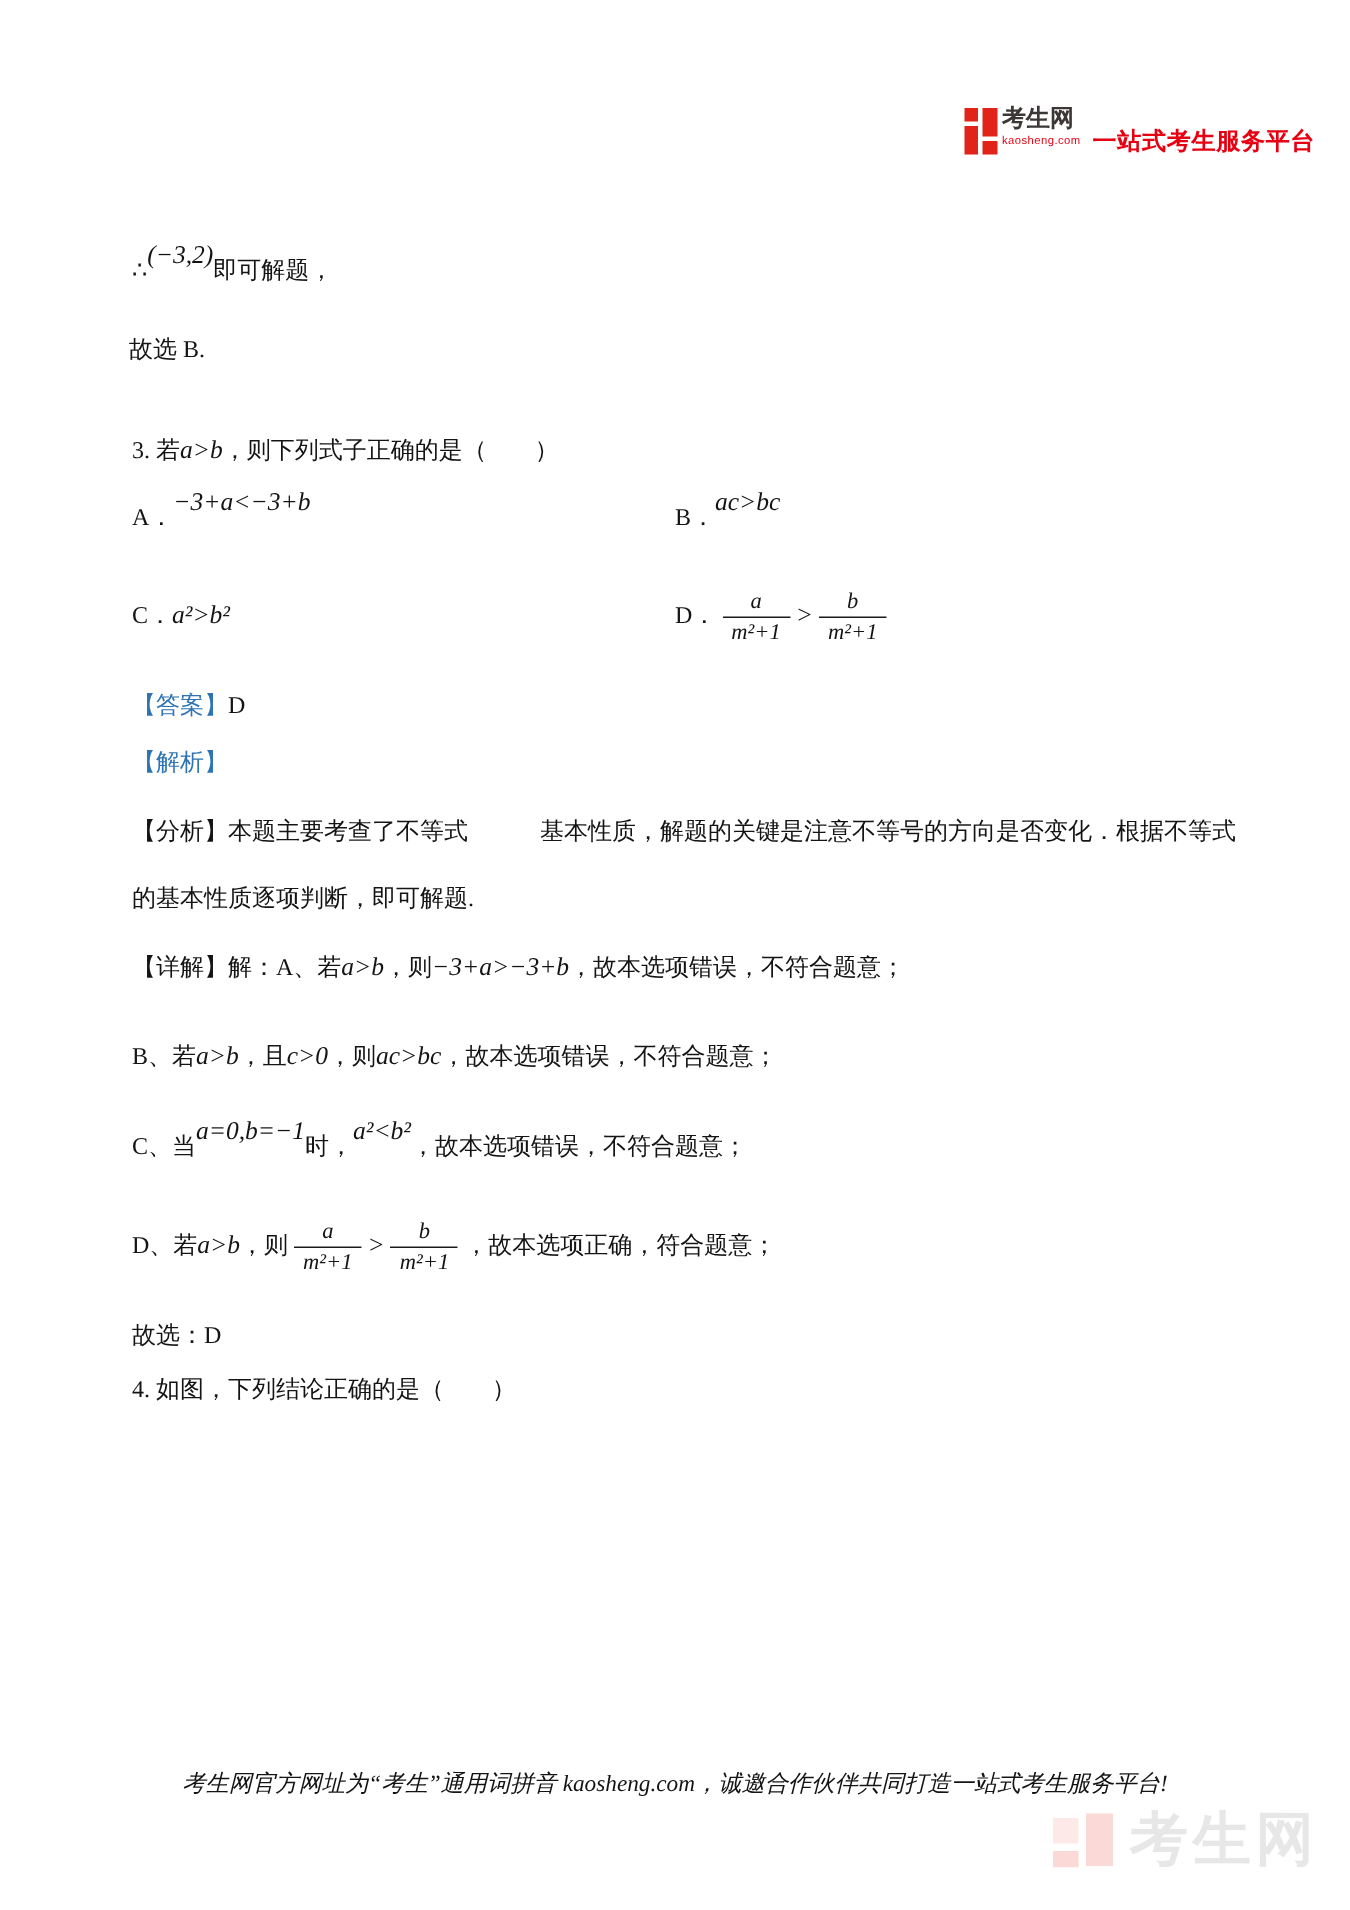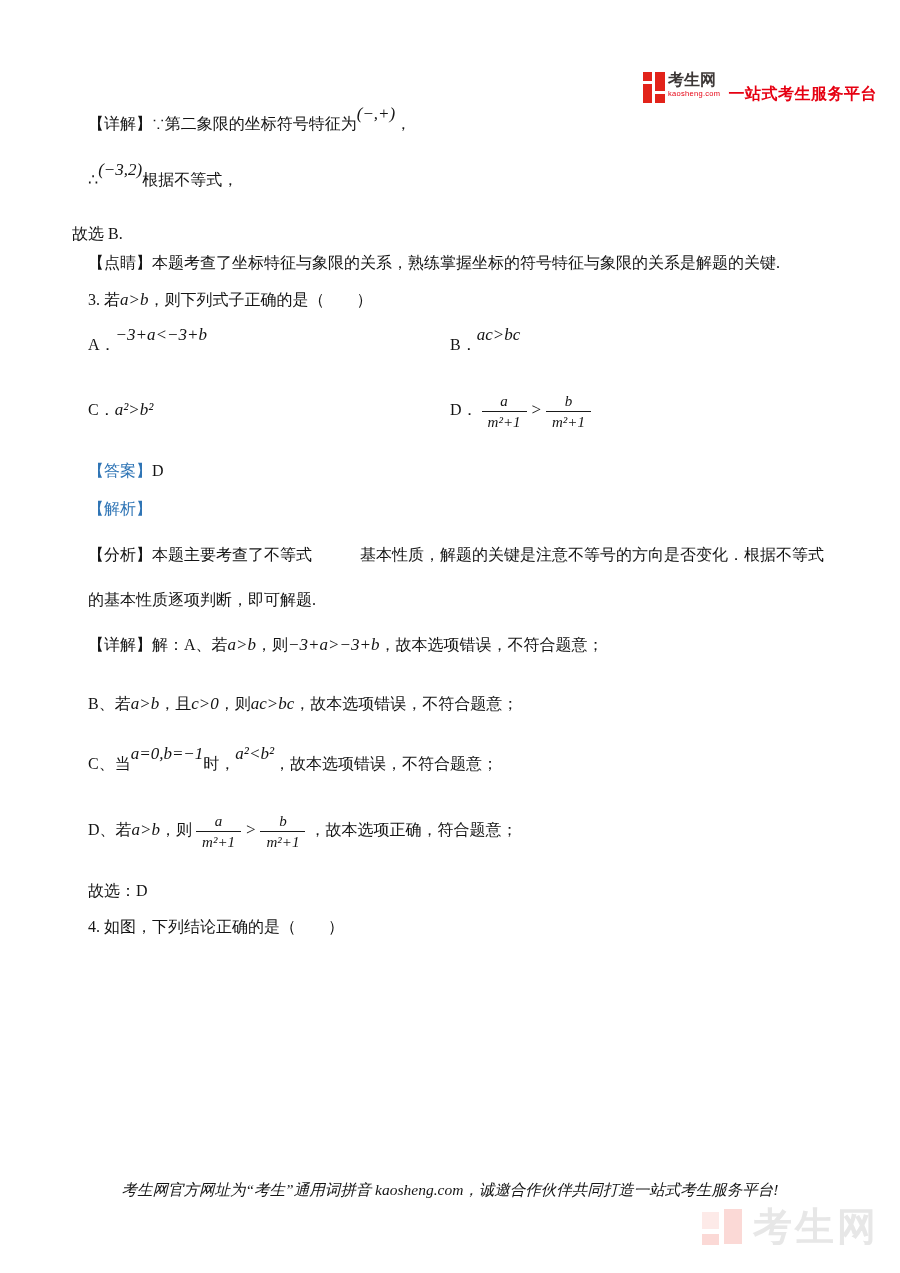--- a/index.html
+++ b/index.html
@@ -16,21 +16,21 @@
   
   .frac{display:inline-block;vertical-align:middle;text-align:center;margin:0 4px;
         font-style:italic;font-family:"Liberation Serif","DejaVu Serif",serif;
         font-size:15px;line-height:1.2;}
   .fnum{display:block;border-bottom:1px solid #1a1a1a;padding:0 6px 1px;}
   .fden{display:block;padding:1px 6px 0;text-align:center;}
 
   
   #l1{top:112px;left:88px}
   #l2{top:168px;left:88px}
-  #l3{top:222px;left:72px}
+  #l3{top:222px;left:86px}
   #l4{top:251px;left:88px}
   #l5{top:288px;left:88px}
   #optA{top:333px;left:88px}
   #optB{top:333px;left:450px}
   #optC{top:398px;left:88px}
   #optD{top:392px;left:450px}
   #ans{top:459px;left:88px}
   #jie{top:497px;left:88px}
   #fx1{top:543px;left:88px}
   #fx2{top:588px;left:88px}
@@ -80,24 +80,22 @@
         <i class="b3"></i>
         <i class="b4"></i>
     </span>
     <span class="hdr-text">
       <div class="hdr-brand">考生网</div>
       <div class="hdr-domain">kaosheng.com</div>
     </span>
     <span class="hdr-slogan">一站式考生服务平台</span>
   </div>
 
-  <div class="line" id="l1"><span class="cn">【详解】∵第二象限的坐标符号特征为</span><span class="math mup">(−,+)</span><span class="cn">，</span></div>
-  <div class="line" id="l2"><span class="cn">∴</span><span class="math mup">(−3,2)</span><span class="cn">根据不等式，</span></div>
+  <div class="line" id="l2"><span class="cn">∴</span><span class="math mup">(−3,2)</span><span class="cn">即可解题，</span></div>
   <div class="line" id="l3"><span class="cn">故选 B.</span></div>
-  <div class="line" id="l4"><span class="cn">【点睛】本题考查了坐标特征与象限的关系，熟练掌握坐标的符号特征与象限的关系是解题的关键.</span></div>
   <div class="line" id="l5"><span class="cn">3. 若</span><span class="math">a&gt;b</span><span class="cn">，则下列式子正确的是（　　）</span></div>
   <div class="line" id="optA"><span class="cn">A．</span><span class="math mup">−3+a&lt;−3+b</span></div>
   <div class="line" id="optB"><span class="cn">B．</span><span class="math mup">ac&gt;bc</span></div>
   <div class="line" id="optC"><span class="cn">C．</span><span class="math">a²&gt;b²</span></div>
   <div class="line" id="optD"><span class="cn">D．</span><span class="frac"><span class="fnum">a</span><span class="fden">m²+1</span></span><span class="math">&gt;</span><span class="frac"><span class="fnum">b</span><span class="fden">m²+1</span></span></div>
   <div class="line" id="ans"><span class="cn label-blue">【答案】</span><span class="cn">D</span></div>
   <div class="line" id="jie"><span class="cn label-blue">【解析】</span></div>
   <div class="line" id="fx1"><span class="cn">【分析】本题主要考查了不等式　　　基本性质，解题的关键是注意不等号的方向是否变化．根据不等式</span></div>
   <div class="line" id="fx2"><span class="cn">的基本性质逐项判断，即可解题.</span></div>
   <div class="line" id="xj1"><span class="cn">【详解】解：A、若</span><span class="math">a&gt;b</span><span class="cn">，则</span><span class="math">−3+a&gt;−3+b</span><span class="cn">，故本选项错误，不符合题意；</span></div>

